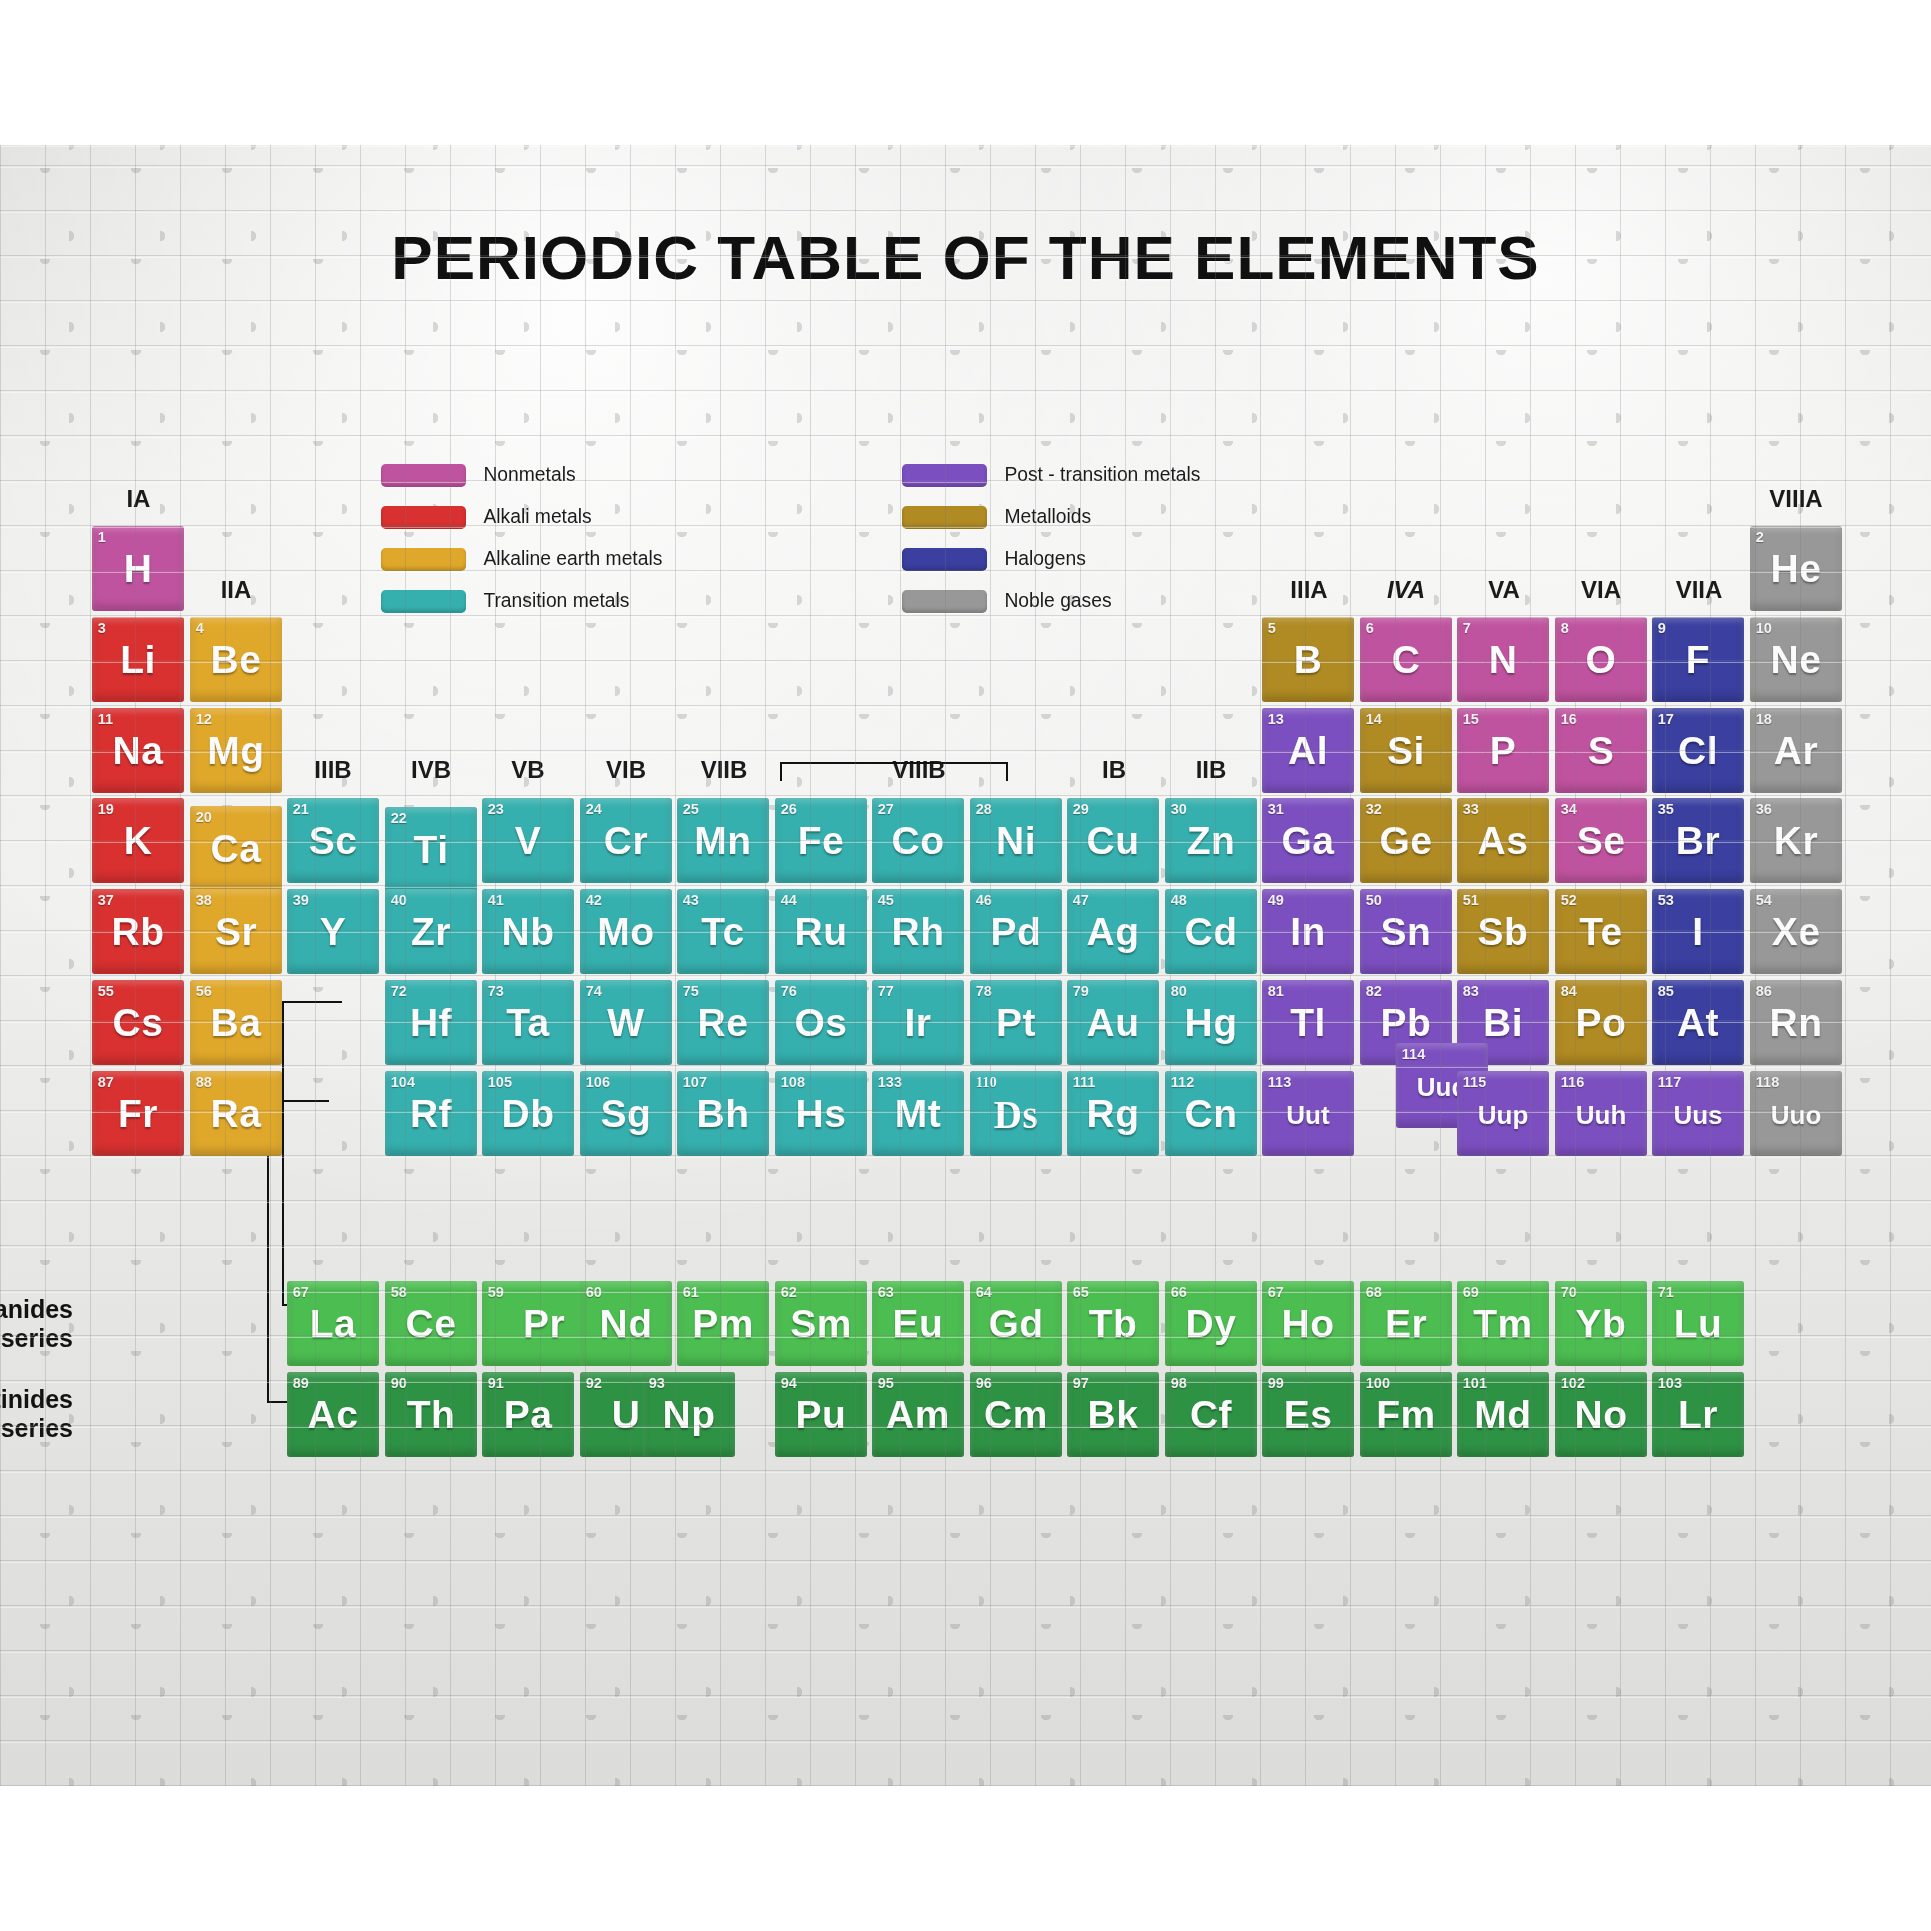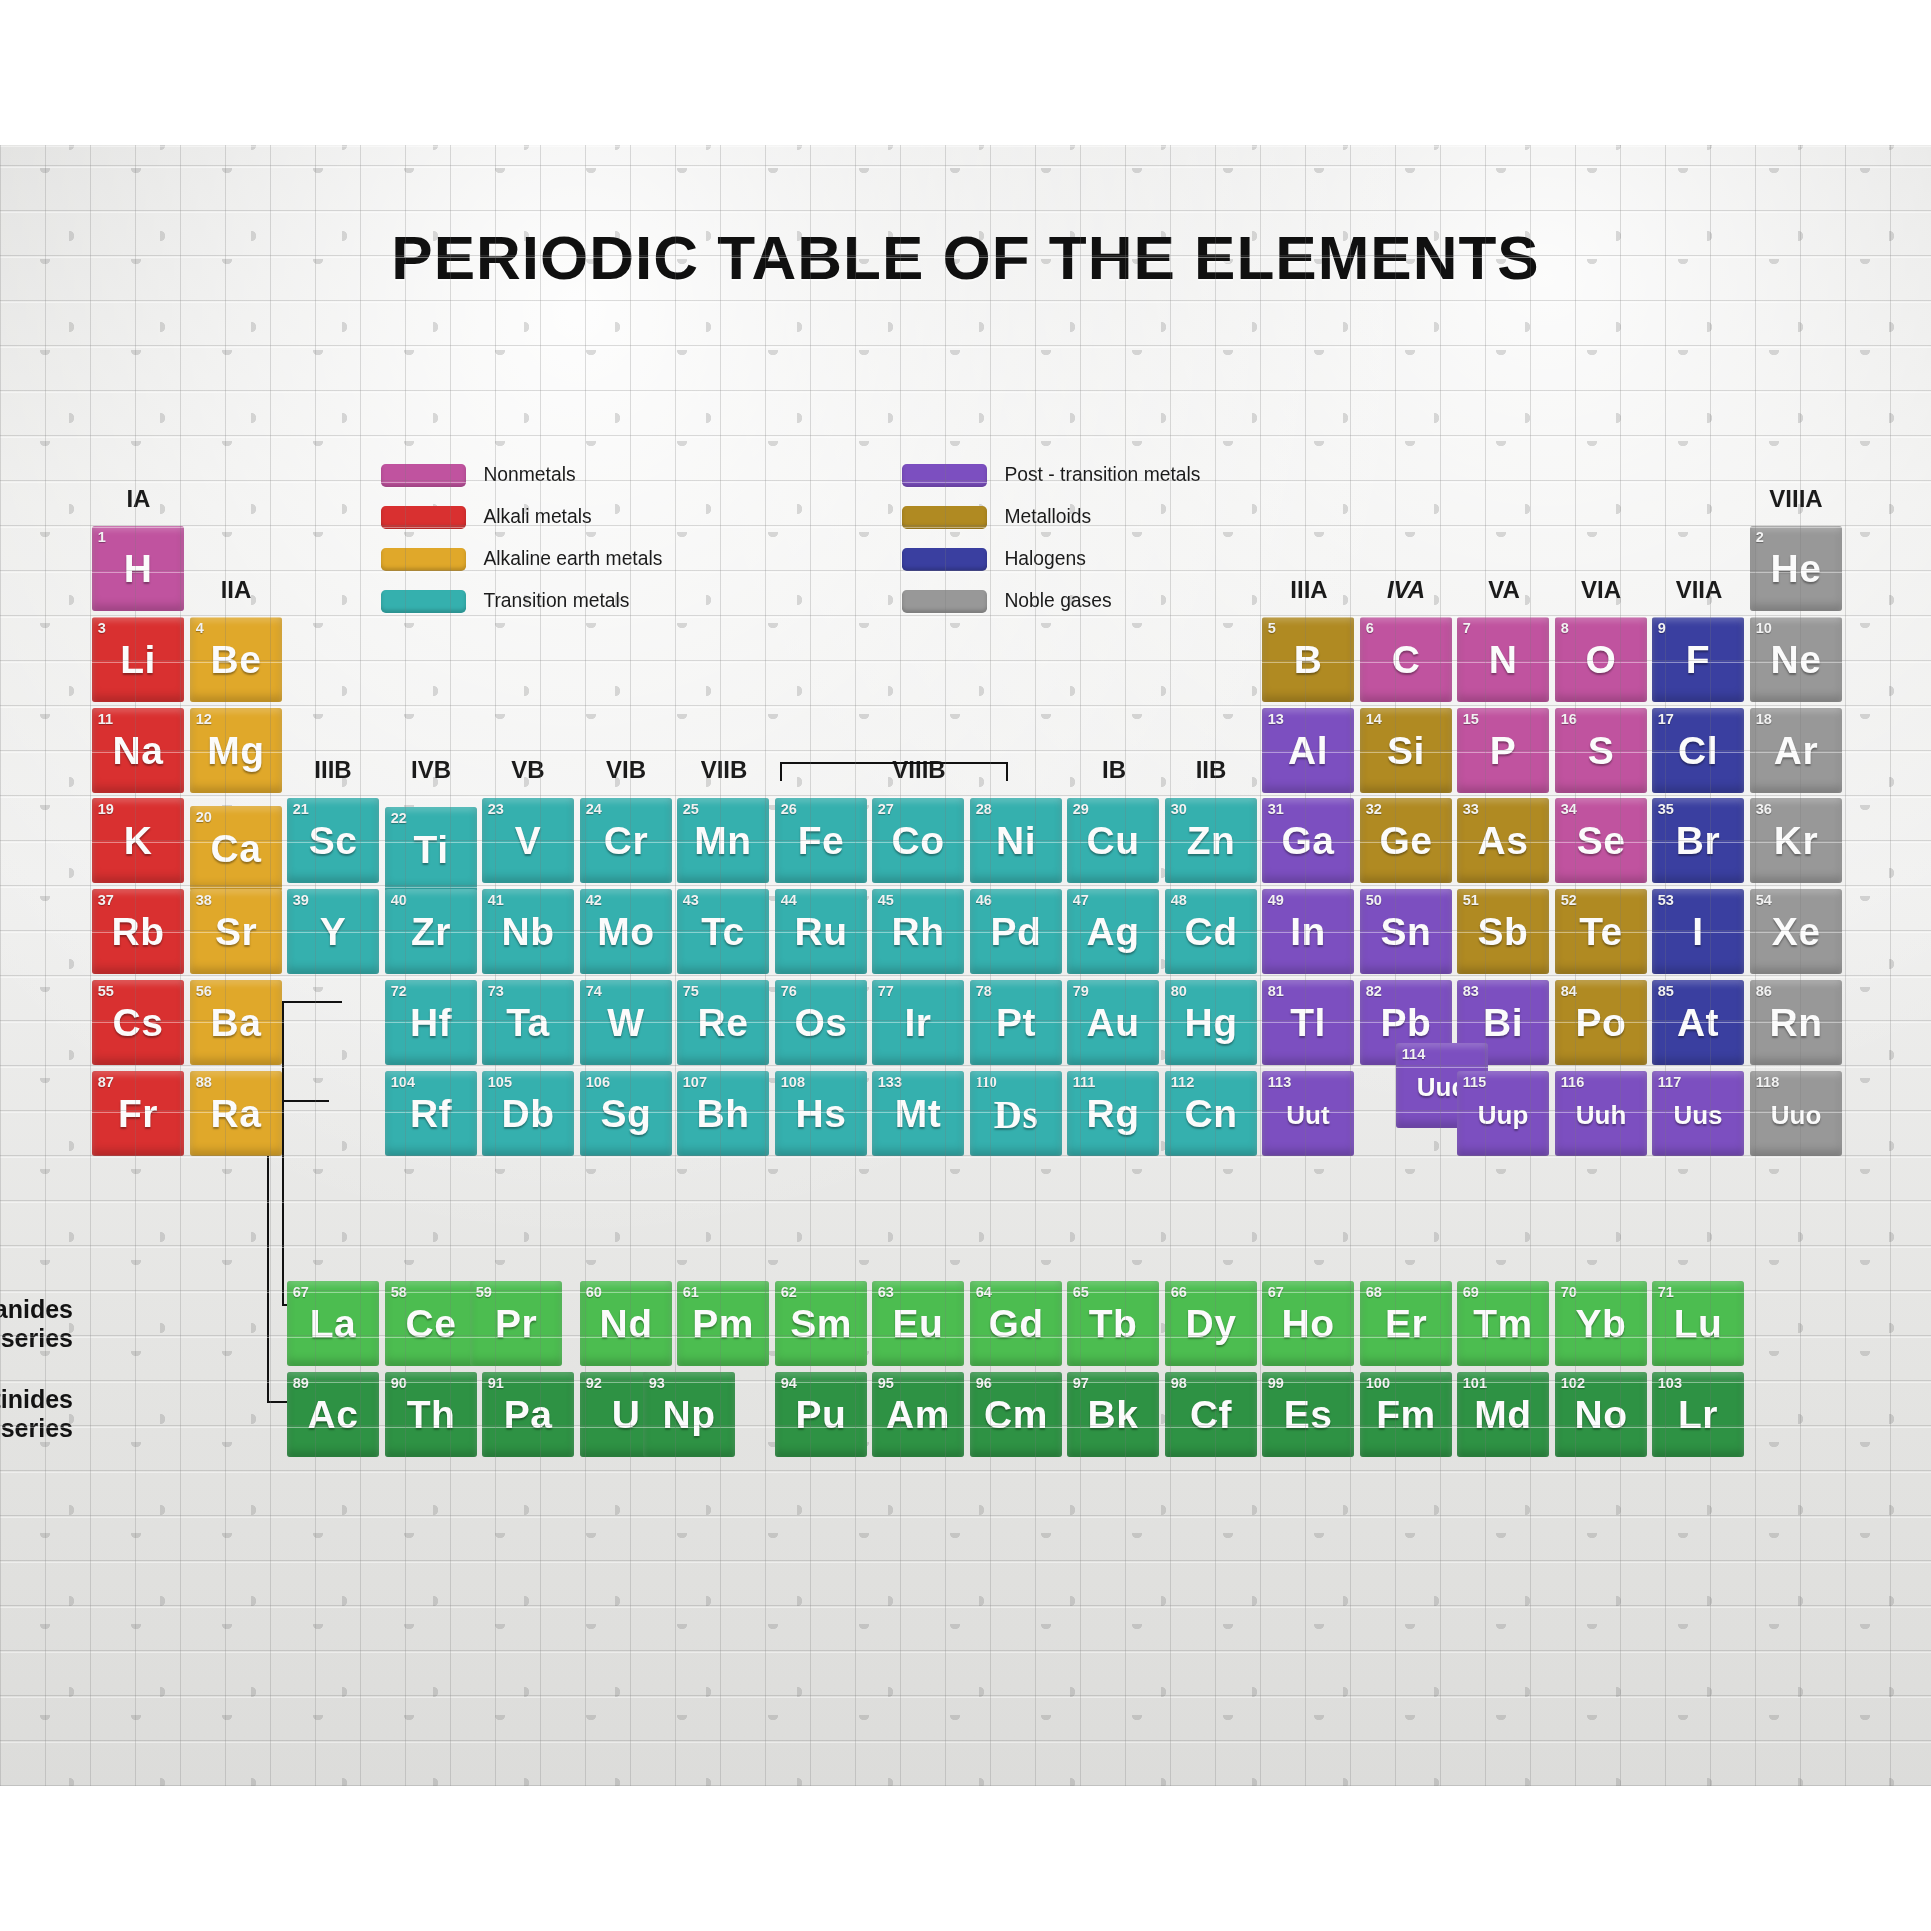--- a/index.html
+++ b/index.html
@@ -531,21 +531,21 @@
           <div class="sym">Uuo</div>
         </div>
         <div class="cell" style="left: 195px; top: 755px; background: rgb(76, 189, 80);">
           <div class="num">67</div>
           <div class="sym">La</div>
         </div>
         <div class="cell" style="left: 293px; top: 755px; background: rgb(76, 189, 80);">
           <div class="num">58</div>
           <div class="sym">Ce</div>
         </div>
-        <div class="cell" style="left: 378px; top: 755px; background: rgb(76, 189, 80);">
+        <div class="cell" style="left: 390px; top: 755px; background: rgb(76, 189, 80); padding-left: 32px;">
           <div class="num">59</div>
           <div class="sym">Pr</div>
         </div>
         <div class="cell" style="left: 488px; top: 755px; background: rgb(76, 189, 80);">
           <div class="num">60</div>
           <div class="sym">Nd</div>
         </div>
         <div class="cell" style="left: 585px; top: 755px; background: rgb(76, 189, 80);">
           <div class="num">61</div>
           <div class="sym">Pm</div>

